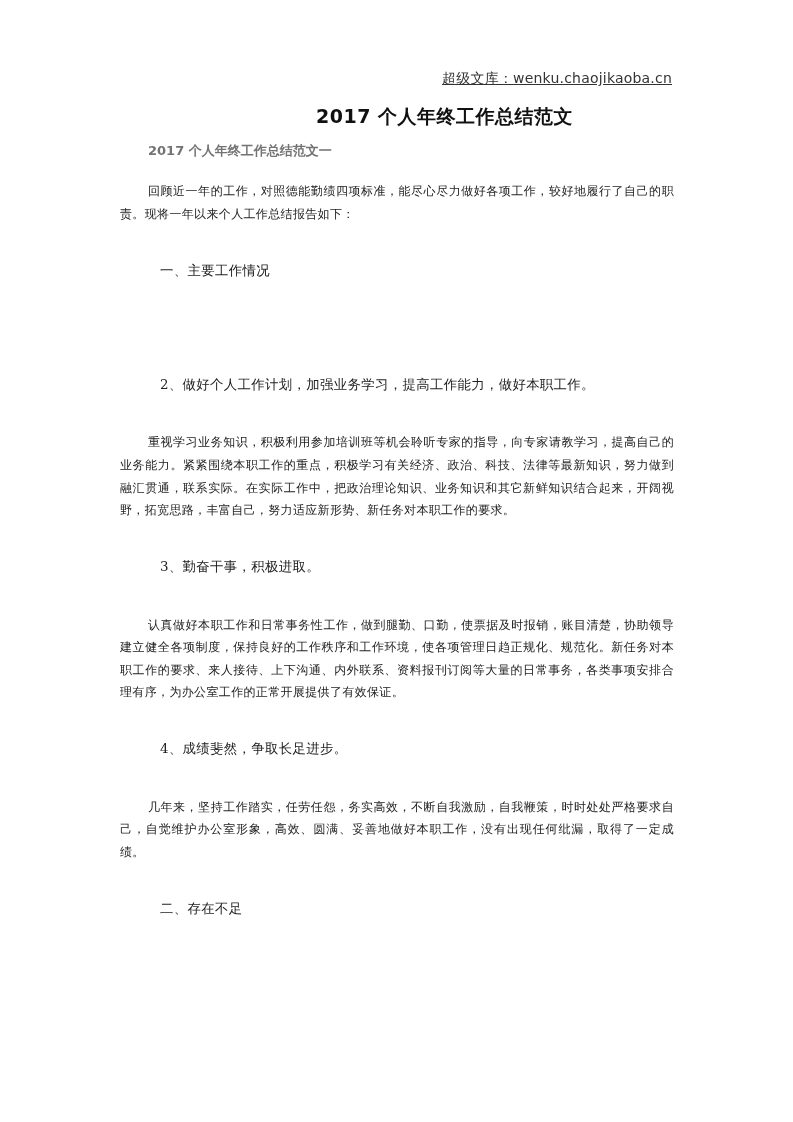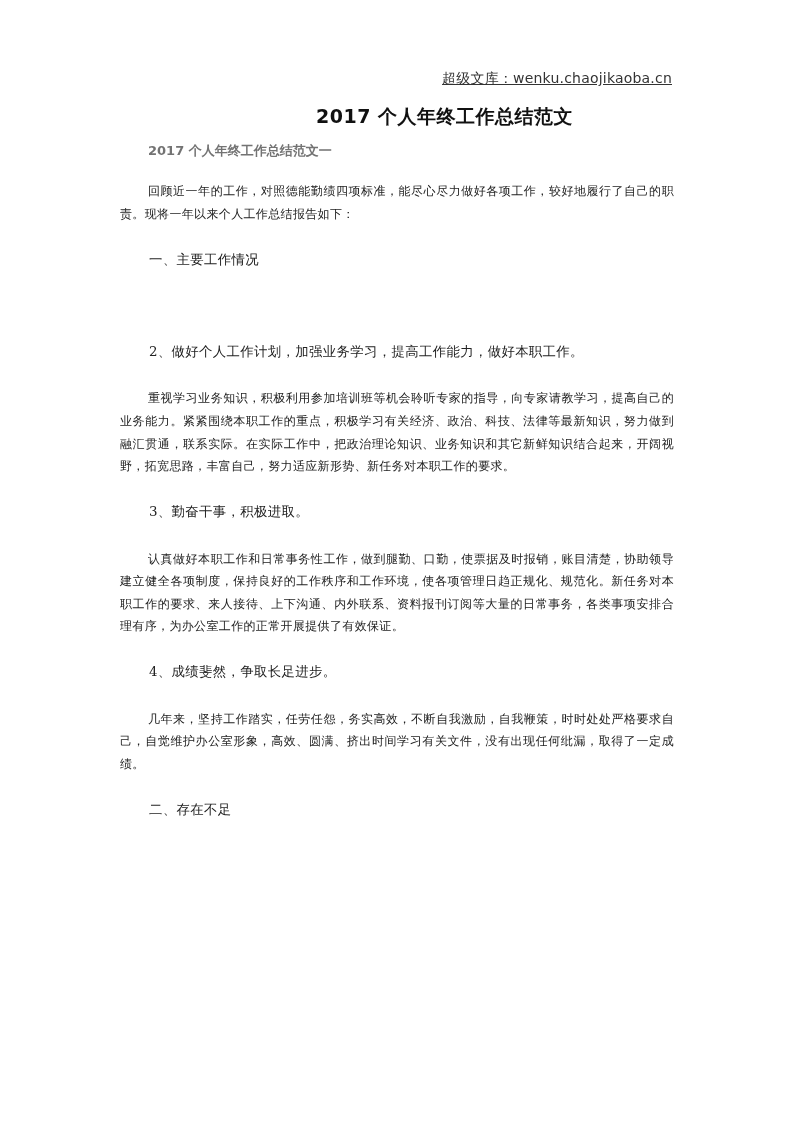--- a/index.html
+++ b/index.html
@@ -56,21 +56,21 @@
     }
     .para {
       margin: 0;
       font-size: 12px;
       line-height: 22.6px;
       text-indent: 28px;
       text-align: justify;
       letter-spacing: 0.35px;
     }
     .heading {
-      margin: 1px;
+      margin: 12px;
       font-size: 13.4px;
       line-height: 22.6px;
       text-indent: 28px;
       letter-spacing: 0.35px;
     }
     .gap {
       height: 22.6px;
     }
   </style>
 </head>
@@ -97,18 +97,18 @@
   <p class="para">重视学习业务知识，积极利用参加培训班等机会聆听专家的指导，向专家请教学习，提高自己的业务能力。紧紧围绕本职工作的重点，积极学习有关经济、政治、科技、法律等最新知识，努力做到融汇贯通，联系实际。在实际工作中，把政治理论知识、业务知识和其它新鲜知识结合起来，开阔视野，拓宽思路，丰富自己，努力适应新形势、新任务对本职工作的要求。</p>
   <div class="gap"></div>
 
   <p class="heading">3、勤奋干事，积极进取。</p>
   <div class="gap"></div>
   <p class="para">认真做好本职工作和日常事务性工作，做到腿勤、口勤，使票据及时报销，账目清楚，协助领导建立健全各项制度，保持良好的工作秩序和工作环境，使各项管理日趋正规化、规范化。新任务对本职工作的要求、来人接待、上下沟通、内外联系、资料报刊订阅等大量的日常事务，各类事项安排合理有序，为办公室工作的正常开展提供了有效保证。</p>
   <div class="gap"></div>
 
   <p class="heading">4、成绩斐然，争取长足进步。</p>
   <div class="gap"></div>
-  <p class="para">几年来，坚持工作踏实，任劳任怨，务实高效，不断自我激励，自我鞭策，时时处处严格要求自己，自觉维护办公室形象，高效、圆满、挤出时间学习有关文件，没有出现任何纰漏，取得了一定成绩。</p>
+  <p class="para">几年来，坚持工作踏实，任劳任怨，务实高效，不断自我激励，自我鞭策，时时处处严格要求自己，自觉维护办公室形象，高效、圆满、妥善地做好本职工作，没有出现任何纰漏，取得了一定成绩。</p>
   <div class="gap"></div>
 
   <p class="heading">二、存在不足</p>
   <div class="gap"></div>
 </div>
 
 </body></html>

